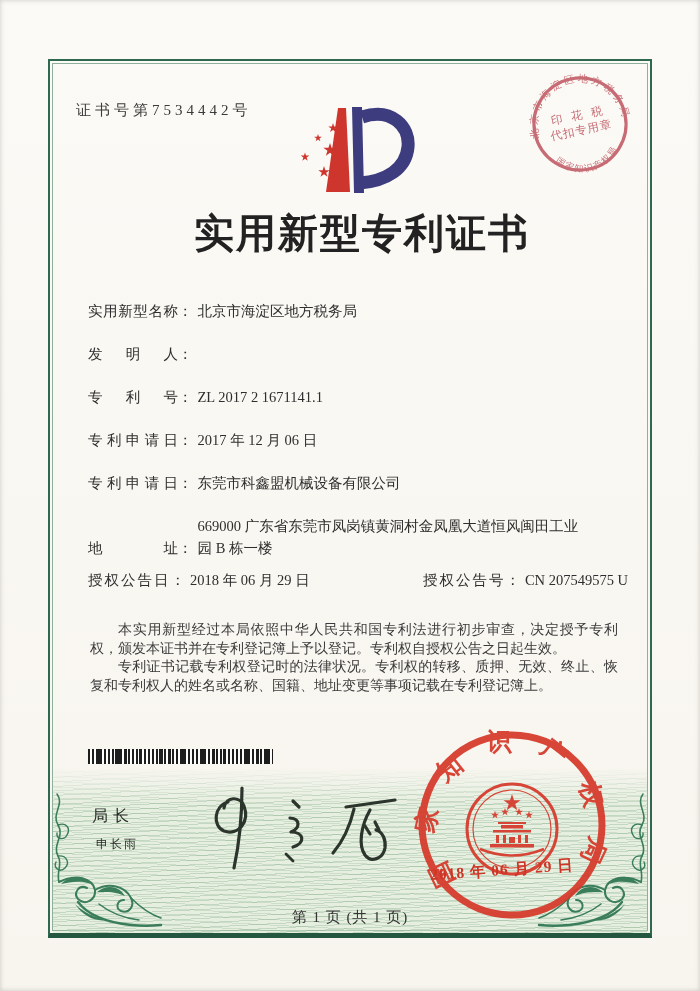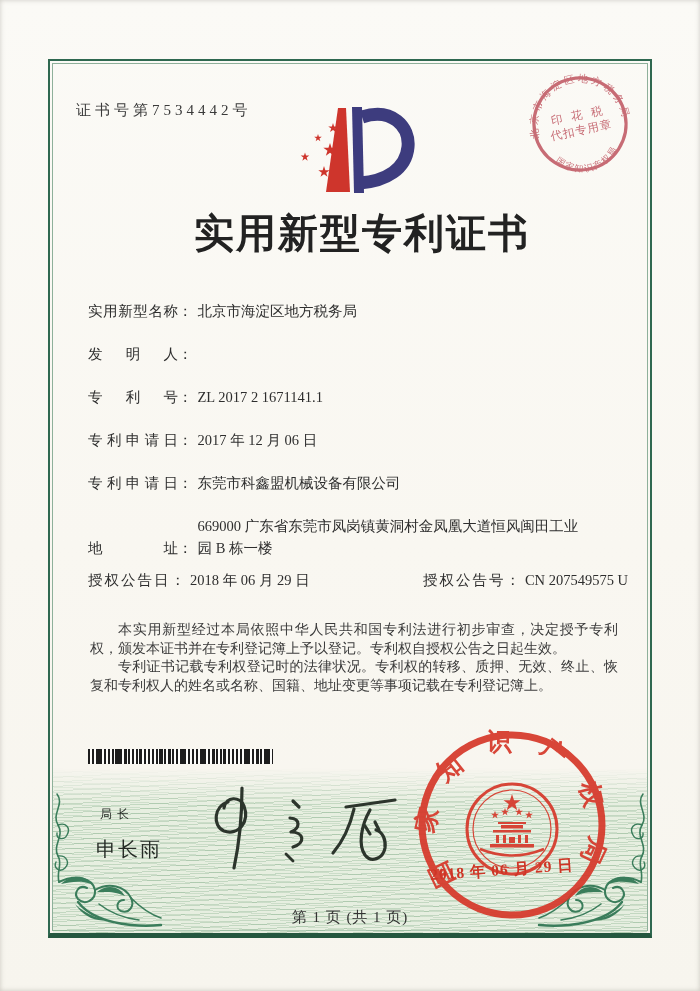--- a/index.html
+++ b/index.html
@@ -34,22 +34,22 @@
   .pair.right{margin-left:auto;}
   .pair .lbl{flex:0 0 auto;width:auto;letter-spacing:2px;}
   .paras{position:absolute;left:90px;top:585px;width:528px;font-size:14px;
     line-height:18.5px;color:#3b3b3b;text-align:justify;margin-top:36px;}
   .paras p{margin:0;text-indent:2em;}
   .barcode{position:absolute;left:88px;top:749px;width:185px;height:15px;background-color:#fcfcfa;
     background-image:
       repeating-linear-gradient(90deg,#1d1d1d 0 2px,transparent 2px 4px),
       repeating-linear-gradient(90deg,transparent 0 5px,#1d1d1d 5px 6px,transparent 6px 11px),
       repeating-linear-gradient(90deg,transparent 0 9px,#1d1d1d 9px 12px,transparent 12px 21px);}
-  .post{position:absolute;left:100px;top:806px;font-size:12px;letter-spacing:5px;color:#262b26;font-family:Liberation Serif, serif;}
-  .signer{position:absolute;left:96px;top:836px;font-size:20px;letter-spacing:2px;color:#262b26;text-align:right;}
+  .post{position:absolute;left:92px;top:806px;font-size:16px;letter-spacing:5px;color:#262b26;font-family:Liberation Serif, serif;}
+  .signer{position:absolute;left:96px;top:836px;font-size:12px;letter-spacing:2px;color:#262b26;text-align:right;}
   .sig{position:absolute;left:198px;top:768px;}
   .seal{position:absolute;left:412px;top:727px;}
   .seal-date{position:absolute;left:430px;top:860px;font-size:15.5px;font-weight:bold;
     color:#cf3526;transform:rotate(-4deg);letter-spacing:1px;}
   .tax{position:absolute;left:518px;top:62px;}
   .footer{position:absolute;left:0;top:908px;width:100%;text-align:center;
     font-size:15px;letter-spacing:1px;color:#333;}
   .orn{position:absolute;}
   .orn-left{left:45px;top:792px;}
   .orn-right{right:45px;top:792px;transform:scaleX(-1);}

